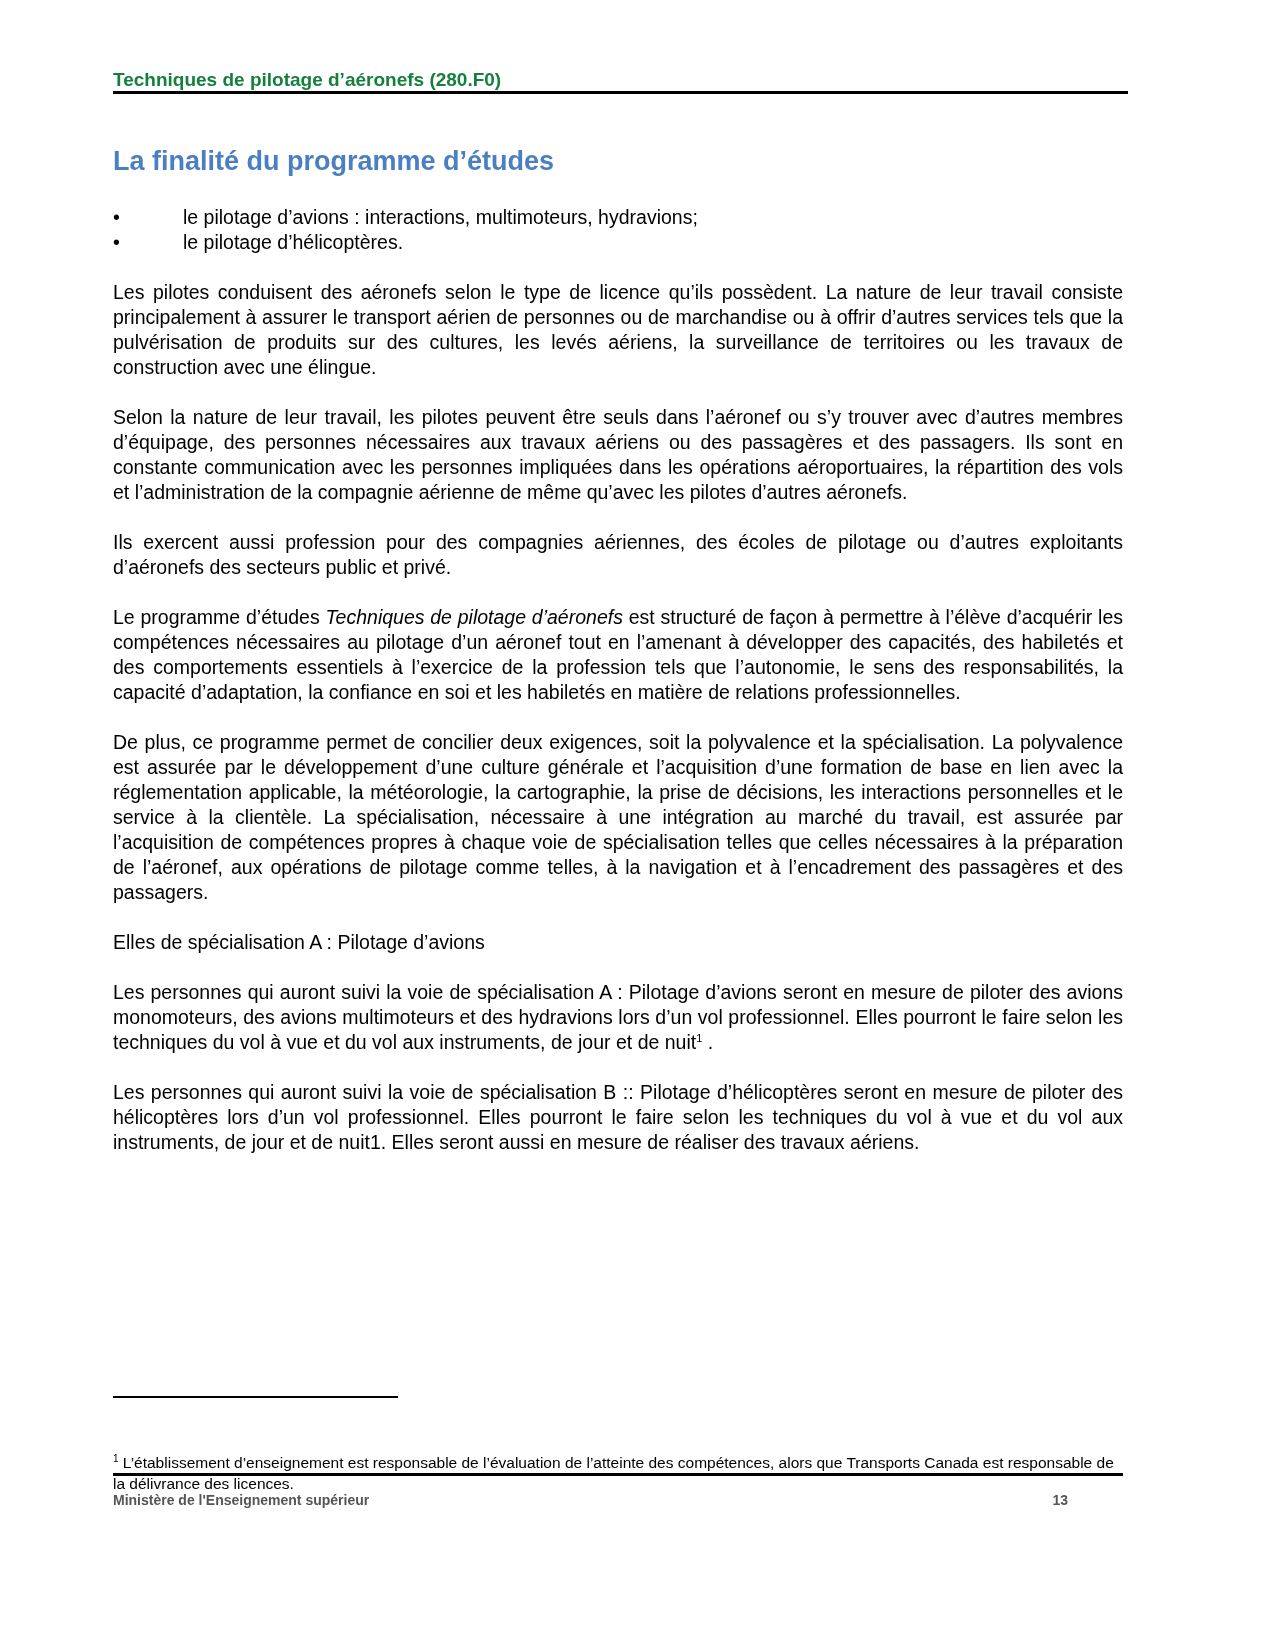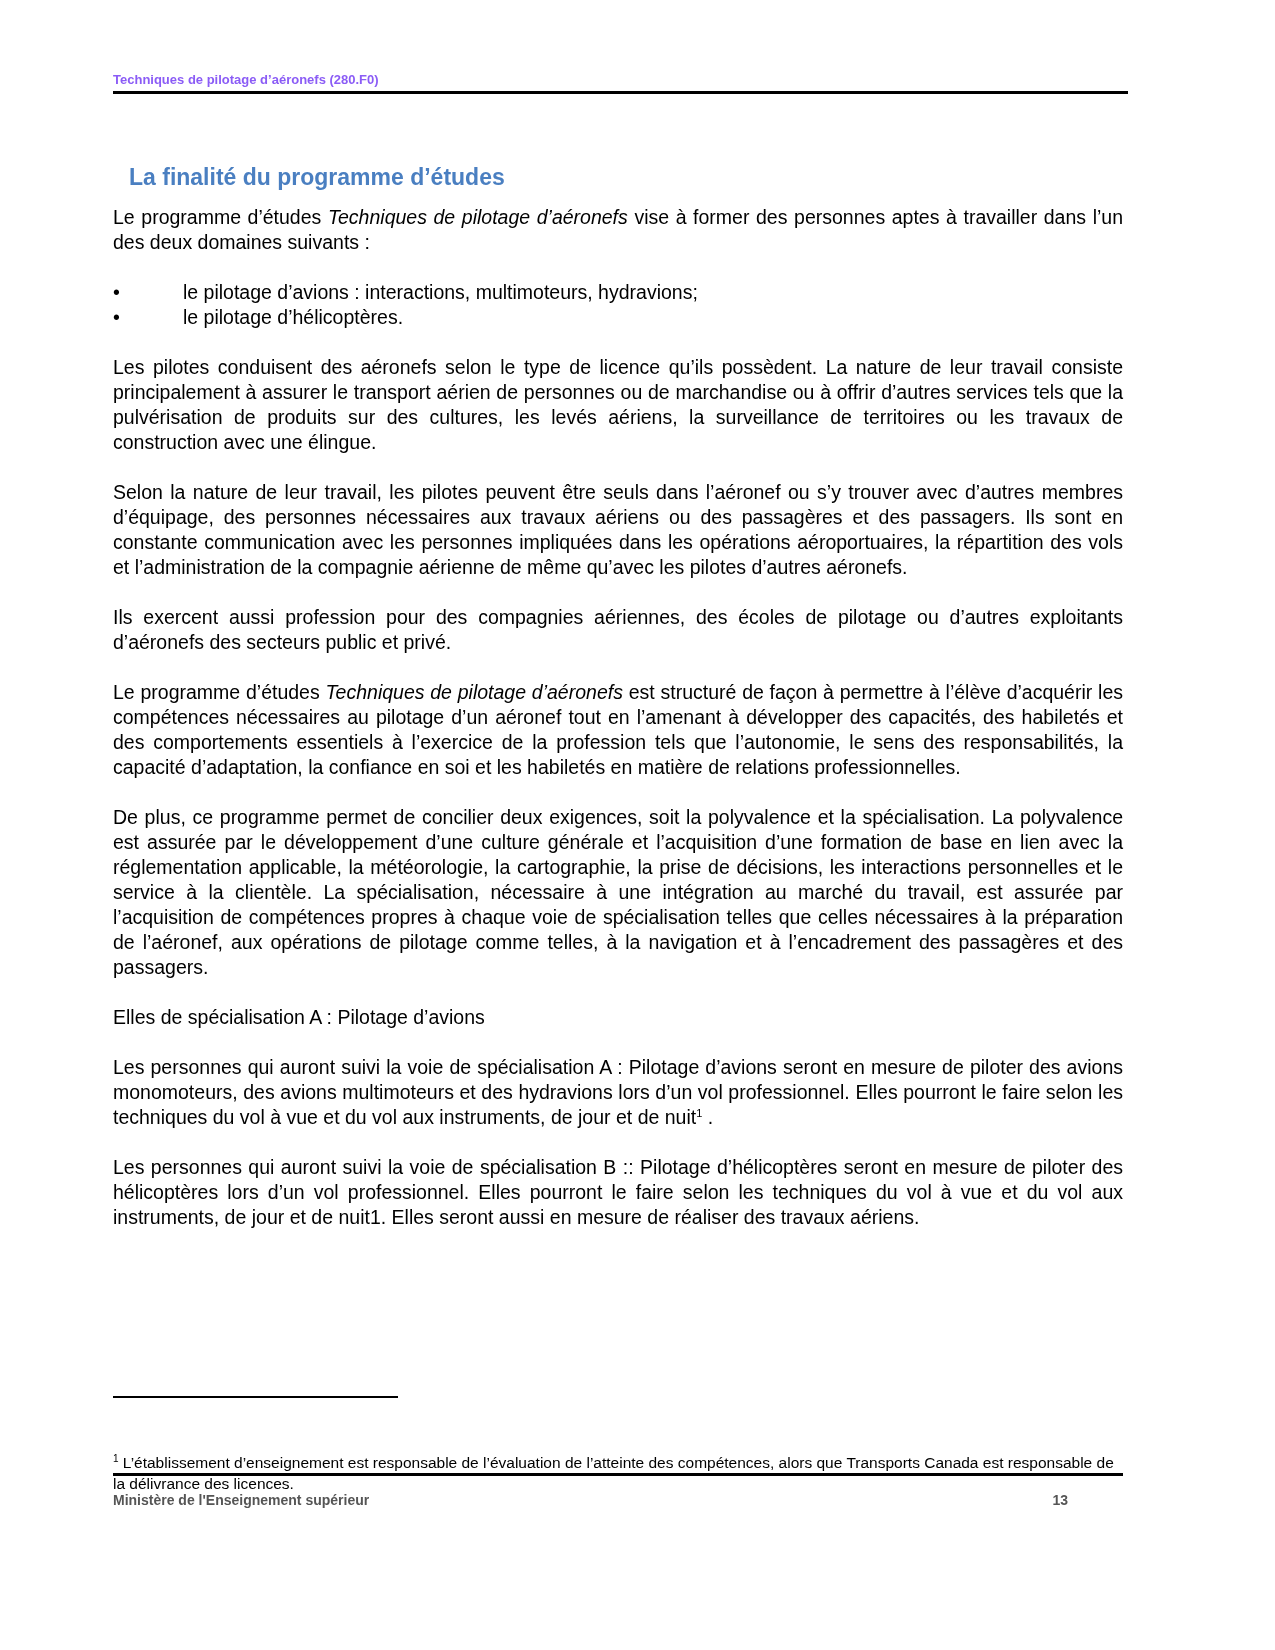--- a/index.html
+++ b/index.html
@@ -17,40 +17,40 @@
     }
     .page-header {
       position: absolute;
       left: 113px;
       top: 70px;
       width: 1015px;
     }
     .header-text {
       font-family: "Liberation Sans", sans-serif;
       font-weight: bold;
-      font-size: 13px;
-      color: #8b5cf6;
+      font-size: 19px;
+      color: #15803d;
       height: 20px;
       line-height: 20px;
     }
     .header-rule {
       height: 0;
       border-top: 3px solid #000000;
       margin-top: 1px;
     }
     .page-title {
       position: absolute;
       left: 113px;
       top: 141px;
       font-family: "Liberation Sans", sans-serif;
       font-weight: bold;
-      font-size: 23px;
+      font-size: 27px;
       color: #4a7fc1;
       line-height: 40px;
-      margin: 16px;
+      margin: 0;
       white-space: nowrap;
     }
     .content {
       position: absolute;
       left: 113px;
       top: 205px;
       width: 1010px;
       font-size: 19.5px;
       line-height: 25px;
     }
@@ -128,21 +128,20 @@
 <body>
 
 <header class="page-header">
   <div class="header-text">Techniques de pilotage d’aéronefs (280.F0)</div>
   <div class="header-rule"></div>
 </header>
 
 <h1 class="page-title">La finalité du programme d’études</h1>
 
 <main class="content">
-  <p><span>Le programme d’études </span><em>Techniques de pilotage d’aéronefs</em><span> vise à former des personnes aptes à travailler dans l’un des deux domaines suivants :</span></p>
 
   <ul class="bullets">
     <li>
       <span class="bullet-glyph">•</span>
       <span>le pilotage d’avions : interactions, multimoteurs, hydravions;</span>
     </li>
     <li>
       <span class="bullet-glyph">•</span>
       <span>le pilotage d’hélicoptères.</span>
     </li>

